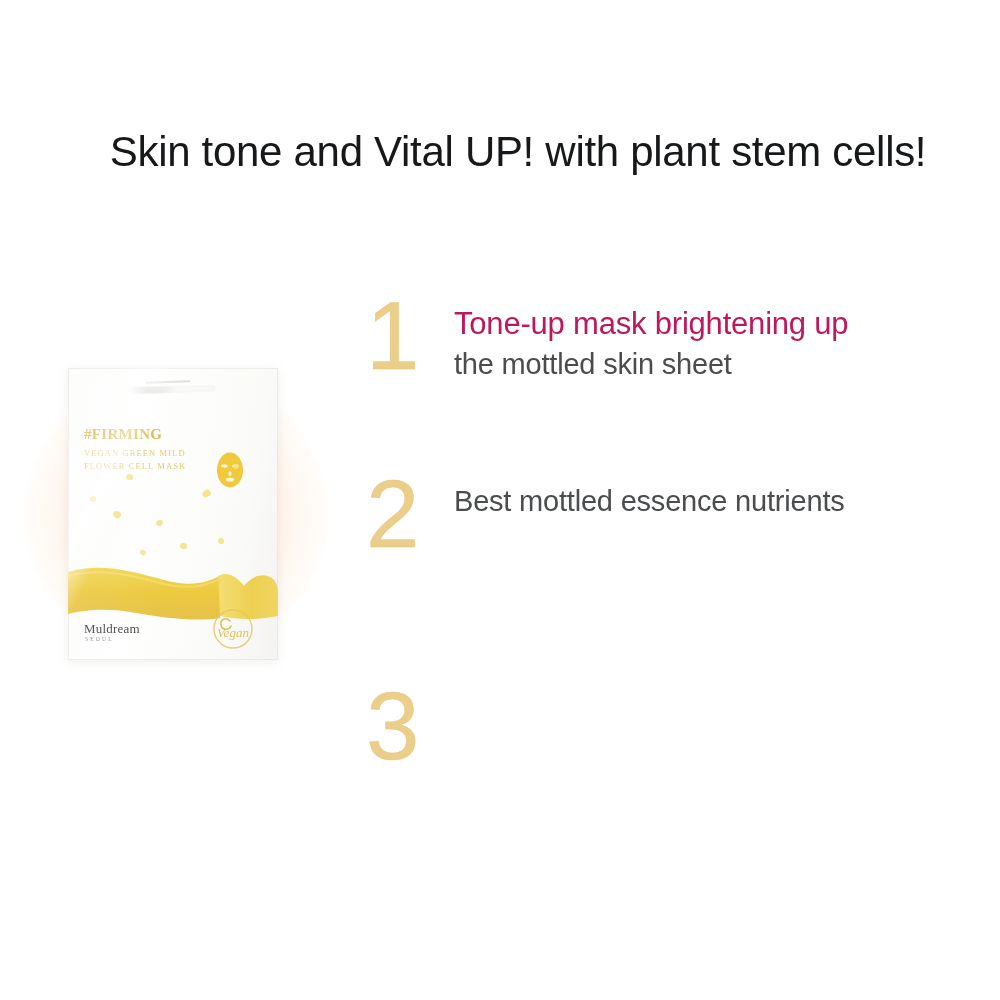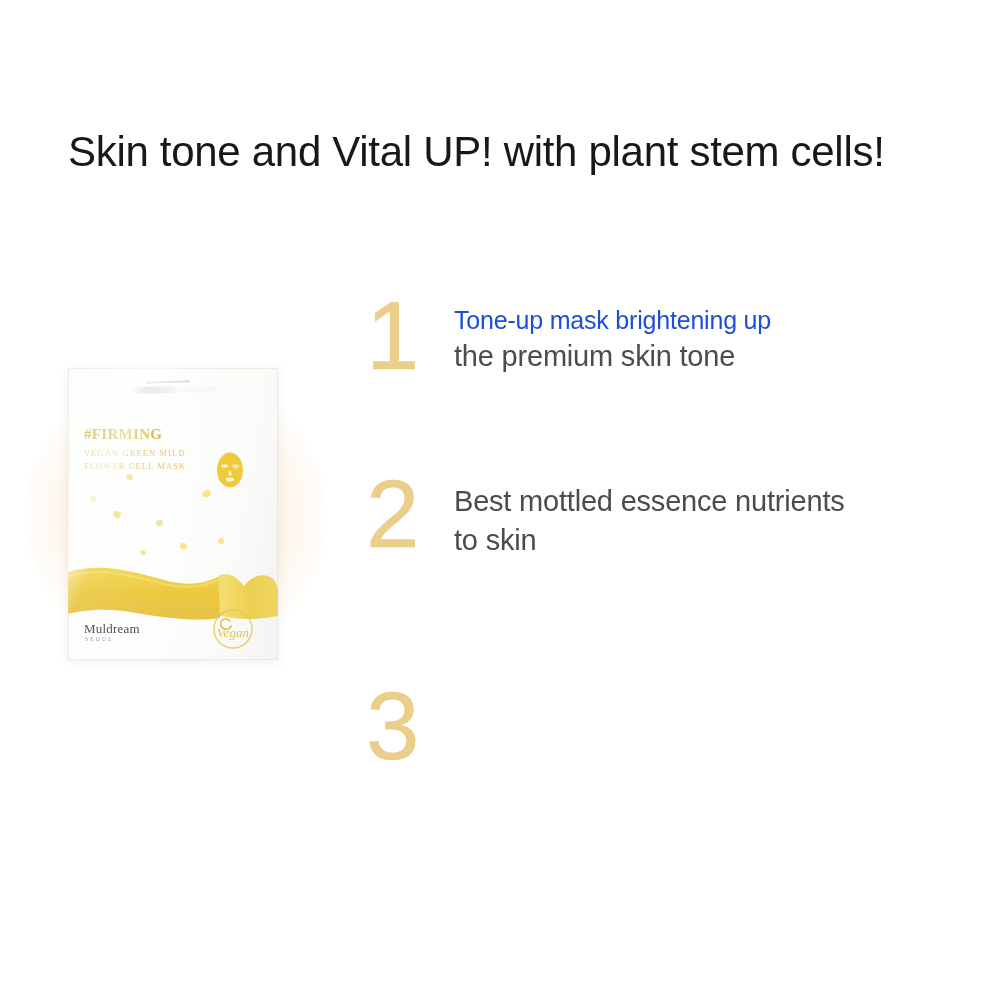--- a/index.html
+++ b/index.html
@@ -27,20 +27,21 @@
     position: absolute;
     left: 68px;
     top: 128px;
     width: 900px;
     font-size: 42px;
     font-weight: 400;
     color: #16181a;
     letter-spacing: -0.3px;
     white-space: nowrap;
     font-family: "Liberation Sans", sans-serif;
+    text-align: center;
   }
 
   
   .product-area {
     position: absolute;
     left: 18px;
     top: 360px;
     width: 320px;
     height: 320px;
   }
@@ -203,22 +204,22 @@
     text-align: left;
     padding-left: 8px;
     box-sizing: border-box;
     -webkit-text-stroke: 0.4px #e6c37a;
   }
 
   .ftext {
     padding-top: 12px;
   }
   .ftitle {
-    font-size: 25px;
-    color: #1d4ed8;
+    font-size: 31px;
+    color: #be185d;
     font-weight: 400;
     line-height: 1.32;
     white-space: nowrap;
     letter-spacing: -0.2px;
   }
   .fdesc {
     font-size: 29px;
     color: #4a4c4e;
     font-weight: 400;
     line-height: 1.33;
@@ -291,29 +292,28 @@
         <text x="27" y="33" text-anchor="middle" font-family="Liberation Serif, serif" font-style="italic" font-size="13" fill="#e3c355">Vegan</text>
       </svg>
 
     </div>
   </div>
 
   <div class="feature f1">
     <div class="num">1</div>
     <div class="ftext">
       <div class="ftitle">Tone-up mask brightening up</div>
-      <div class="fdesc">the premium skin tone</div>
+      <div class="fdesc">the mottled skin sheet</div>
     </div>
   </div>
 
   <div class="feature f2">
     <div class="num">2</div>
     <div class="ftext">
       <div class="fdesc">Best mottled essence nutrients</div>
-      <div class="fdesc">to skin</div>
     </div>
   </div>
 
   <div class="feature f3">
     <div class="num">3</div>
     <div class="ftext">
     </div>
   </div>
 
 </div>

